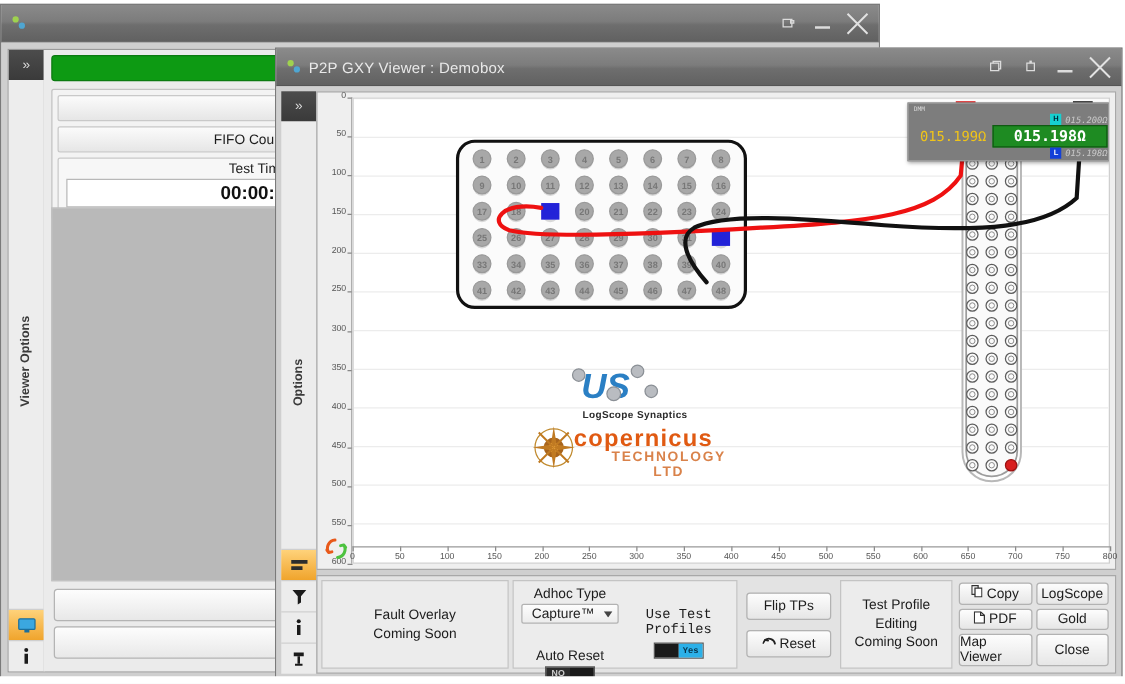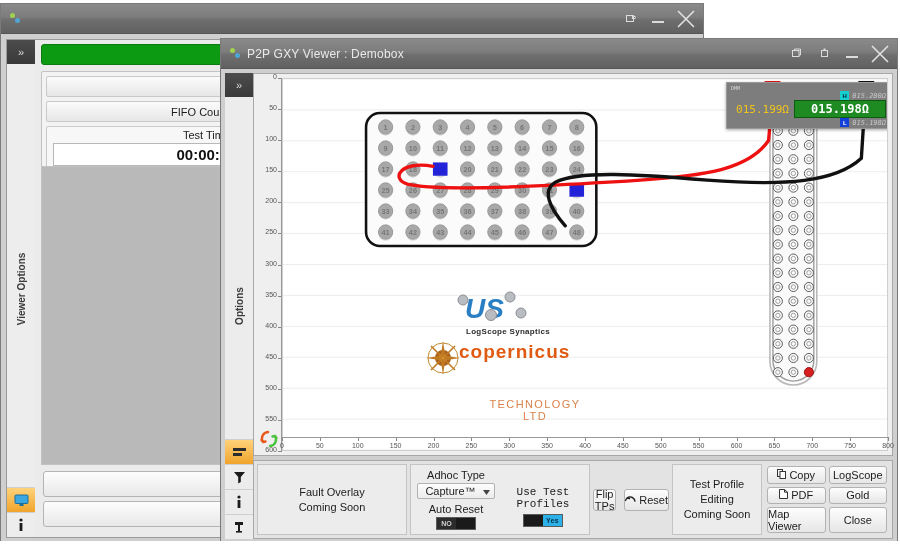--- a/index.html
+++ b/index.html
@@ -688,21 +688,21 @@
               <div style="font-size:8px;font-weight:bold;color:#2d2d2d;letter-spacing:.3px;margin-top:-2px;">LogScope Synaptics</div>
               <div style="position:relative;height:36px;margin-top:4px;">
                 <svg width="36" height="36" viewBox="0 0 36 36" style="position:absolute;left:2px;top:0;">
                   <circle cx="18" cy="18" r="15" fill="none" stroke="#c08a2e" stroke-width="1"></circle>
                   <circle cx="18" cy="18" r="8" fill="#a8641c"></circle>
                   <circle cx="18" cy="18" r="4" fill="#e8a33c"></circle>
                   <path d="M18 1 L20 14 L18 18 L16 14 Z M18 35 L20 22 L18 18 L16 22 Z M1 18 L14 20 L18 18 L14 16 Z M35 18 L22 20 L18 18 L22 16 Z" fill="#c07a22"></path>
                   <path d="M6 6 L17 17 M30 6 L19 17 M6 30 L17 19 M30 30 L19 19" stroke="#c07a22" stroke-width="1.6"></path>
                 </svg>
                 <div style="position:absolute;left:36px;top:1px;font-size:19px;font-weight:bold;color:#e05a12;letter-spacing:1px;font-family:'Liberation Sans',sans-serif;">copernicus</div>
-                <div style="position:absolute;left:54px;top:20px;font-size:11px;font-weight:normal;color:#d9824a;letter-spacing:1.4px;margin-top:38px;">TECHNOLOGY LTD</div>
+                <div style="position:absolute;left:54px;top:20px;font-size:11px;font-weight:bold;color:#d9824a;letter-spacing:1.4px;">TECHNOLOGY LTD</div>
               </div>
             </div>
 
             
             <div class="dmm" style="left:443px;top:3px;width:165px;height:47px;">
               <div class="dmm-tag">DMM</div>
               <div class="dmm-main">
                 <div class="dmm-left">015.199Ω</div>
                 <div class="dmm-right">
                   <div class="dmm-hl">
@@ -776,40 +776,40 @@
             <div style="position:absolute;left:6px;top:4px;width:78px;">
               <div class="lbl">Adhoc Type</div>
               <div class="sel-box" style="margin-top:2px;">
                 <span style="flex:1;">Capture™</span>
                 <span>
                   <svg width="7" height="5" viewBox="0 0 7 5">
                       <path d="M0 0 L7 0 L3.5 5 Z" fill="#444"></path>
                     </svg>
                 </span>
               </div>
-              <div class="lbl" style="margin-top:4px;">Auto Reset</div>
+              <div class="lbl" style="margin-top:20px;">Auto Reset</div>
               <div style="display:flex;justify-content:center;margin-top:2px;">
                 <div class="toggle">
                   <span class="half off">NO</span>
                   <span class="half" style="background:#1a1a1a;"></span>
                 </div>
               </div>
             </div>
             <div style="position:absolute;left:88px;top:21px;width:88px;font-family:Liberation Mono, monospace;">
               <div class="lbl">Use Test Profiles</div>
               <div style="display:flex;justify-content:center;margin-top:4px;">
                 <div class="toggle">
                   <span class="half" style="background:#1a1a1a;"></span>
                   <span class="half on">Yes</span>
                 </div>
               </div>
             </div>
           </div>
 
-          <div class="bb-sec" style="width:76px;flex-direction:row;gap:8px;border:none;background:transparent;justify-content:center;">
+          <div class="bb-sec" style="width:76px;flex-direction:column;gap:8px;border:none;background:transparent;justify-content:center;">
             <div class="btn" style="width:68px;height:22px;">Flip TPs</div>
             <div class="btn" style="width:68px;height:22px;">
               <span>
                 <svg width="11" height="9" viewBox="0 0 11 9">
                     <path d="M10 6 A5 5 0 0 0 2 3 M2 3 L0.5 5.5 M2 3 L4.5 3.5" fill="none" stroke="#222" stroke-width="1.4" stroke-linecap="round"></path>
                   </svg>
               </span>
               <span>Reset</span>
             </div>
           </div>

